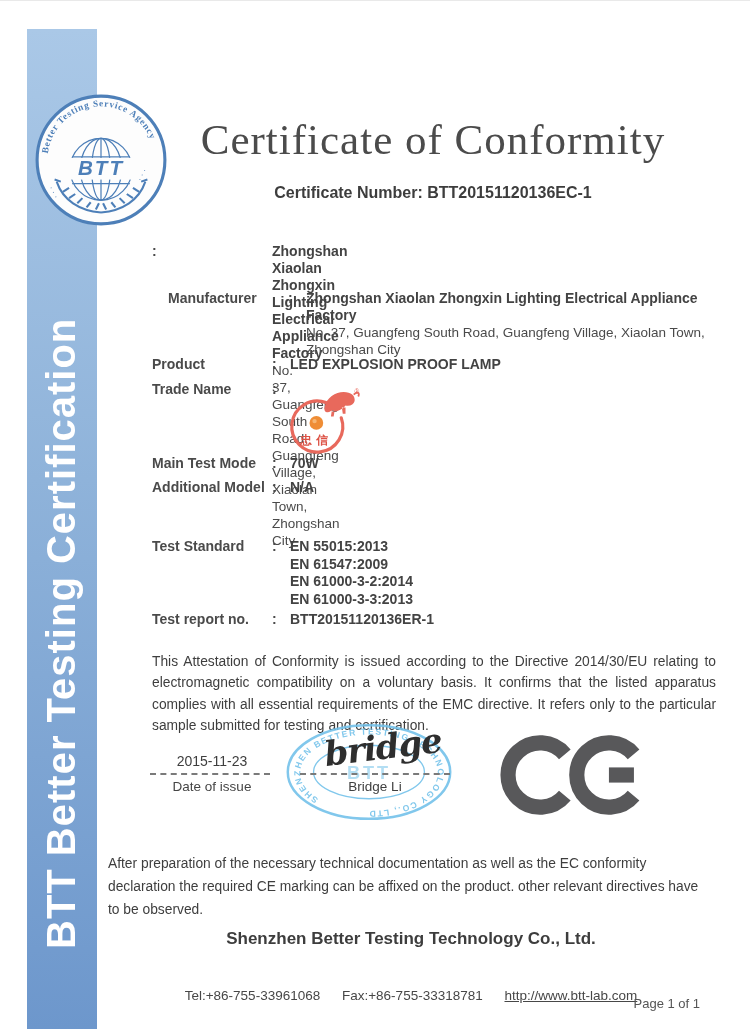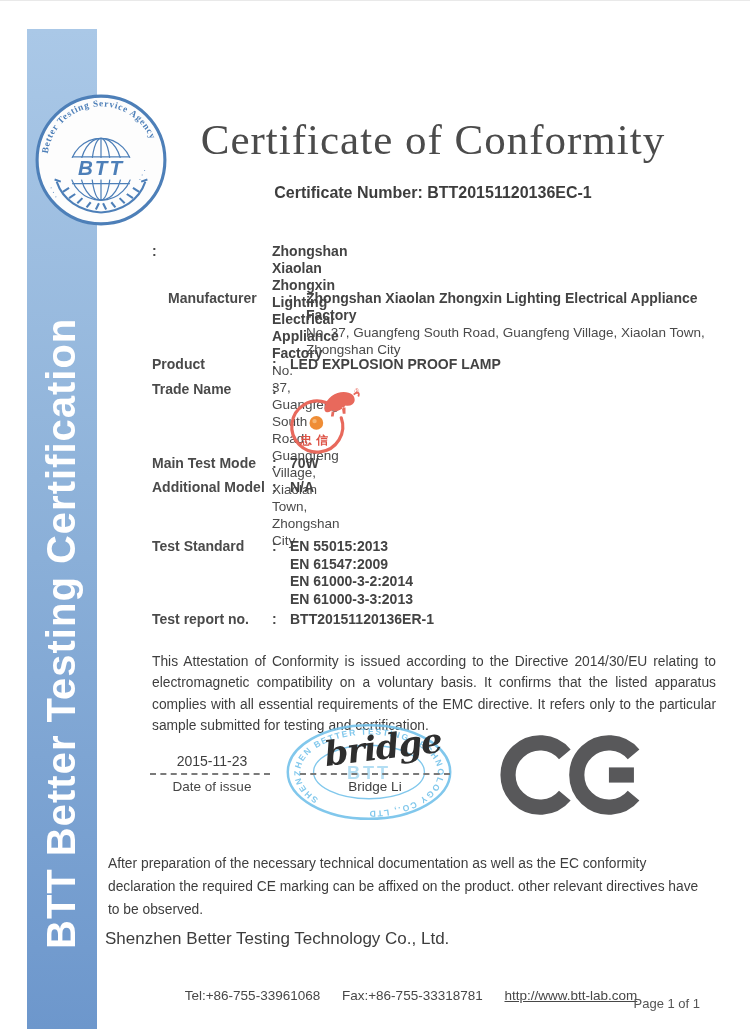--- a/index.html
+++ b/index.html
@@ -37,22 +37,22 @@
   .date-text{position:absolute;left:156px;top:752px;width:112px;text-align:center;font-size:14px;color:#3e3e3e;}
   .date-line{position:absolute;left:150px;top:772px;width:120px;border-top:2px dashed #7a7a7a;}
   .date-label{position:absolute;left:156px;top:778px;width:112px;text-align:center;font-size:13.5px;color:#454545;}
   .stamp{position:absolute;left:283px;top:718px;}
   .signature{position:absolute;left:324px;top:726px;font-family:"DejaVu Serif",serif;font-style:italic;
              font-weight:bold;font-size:34px;color:#2e2e2e;transform:rotate(-7deg);letter-spacing:-1px;}
   .sig-line{position:absolute;left:300px;top:772px;width:150px;border-top:2px dashed #7a7a7a;}
   .sig-name{position:absolute;left:300px;top:778px;width:150px;text-align:center;font-size:13.5px;color:#404040;}
   .ce{position:absolute;left:500px;top:727px;}
   
-  .f-company{position:absolute;left:105px;top:928px;width:612px;text-align:left;
-             font-weight:normal;font-size:17px;color:#3d3d3d;}
+  .f-company{position:absolute;left:105px;top:928px;width:612px;text-align:center;
+             font-weight:bold;font-size:17px;color:#3d3d3d;}
   .f-addr{position:absolute;left:105px;top:953px;width:612px;text-align:center;font-size:13.5px;color:#474747;}
   .f-tel{position:absolute;left:105px;top:987px;width:612px;text-align:center;font-size:13.5px;color:#474747;}
   .f-tel .gap{display:inline-block;width:18px;}
   .f-link{text-decoration:underline;color:#474747;}
   .pageno{position:absolute;left:550px;top:995px;width:150px;text-align:right;font-size:13px;color:#555555;}
 </style>
 </head>
 <body>
 
 <div class="page">

